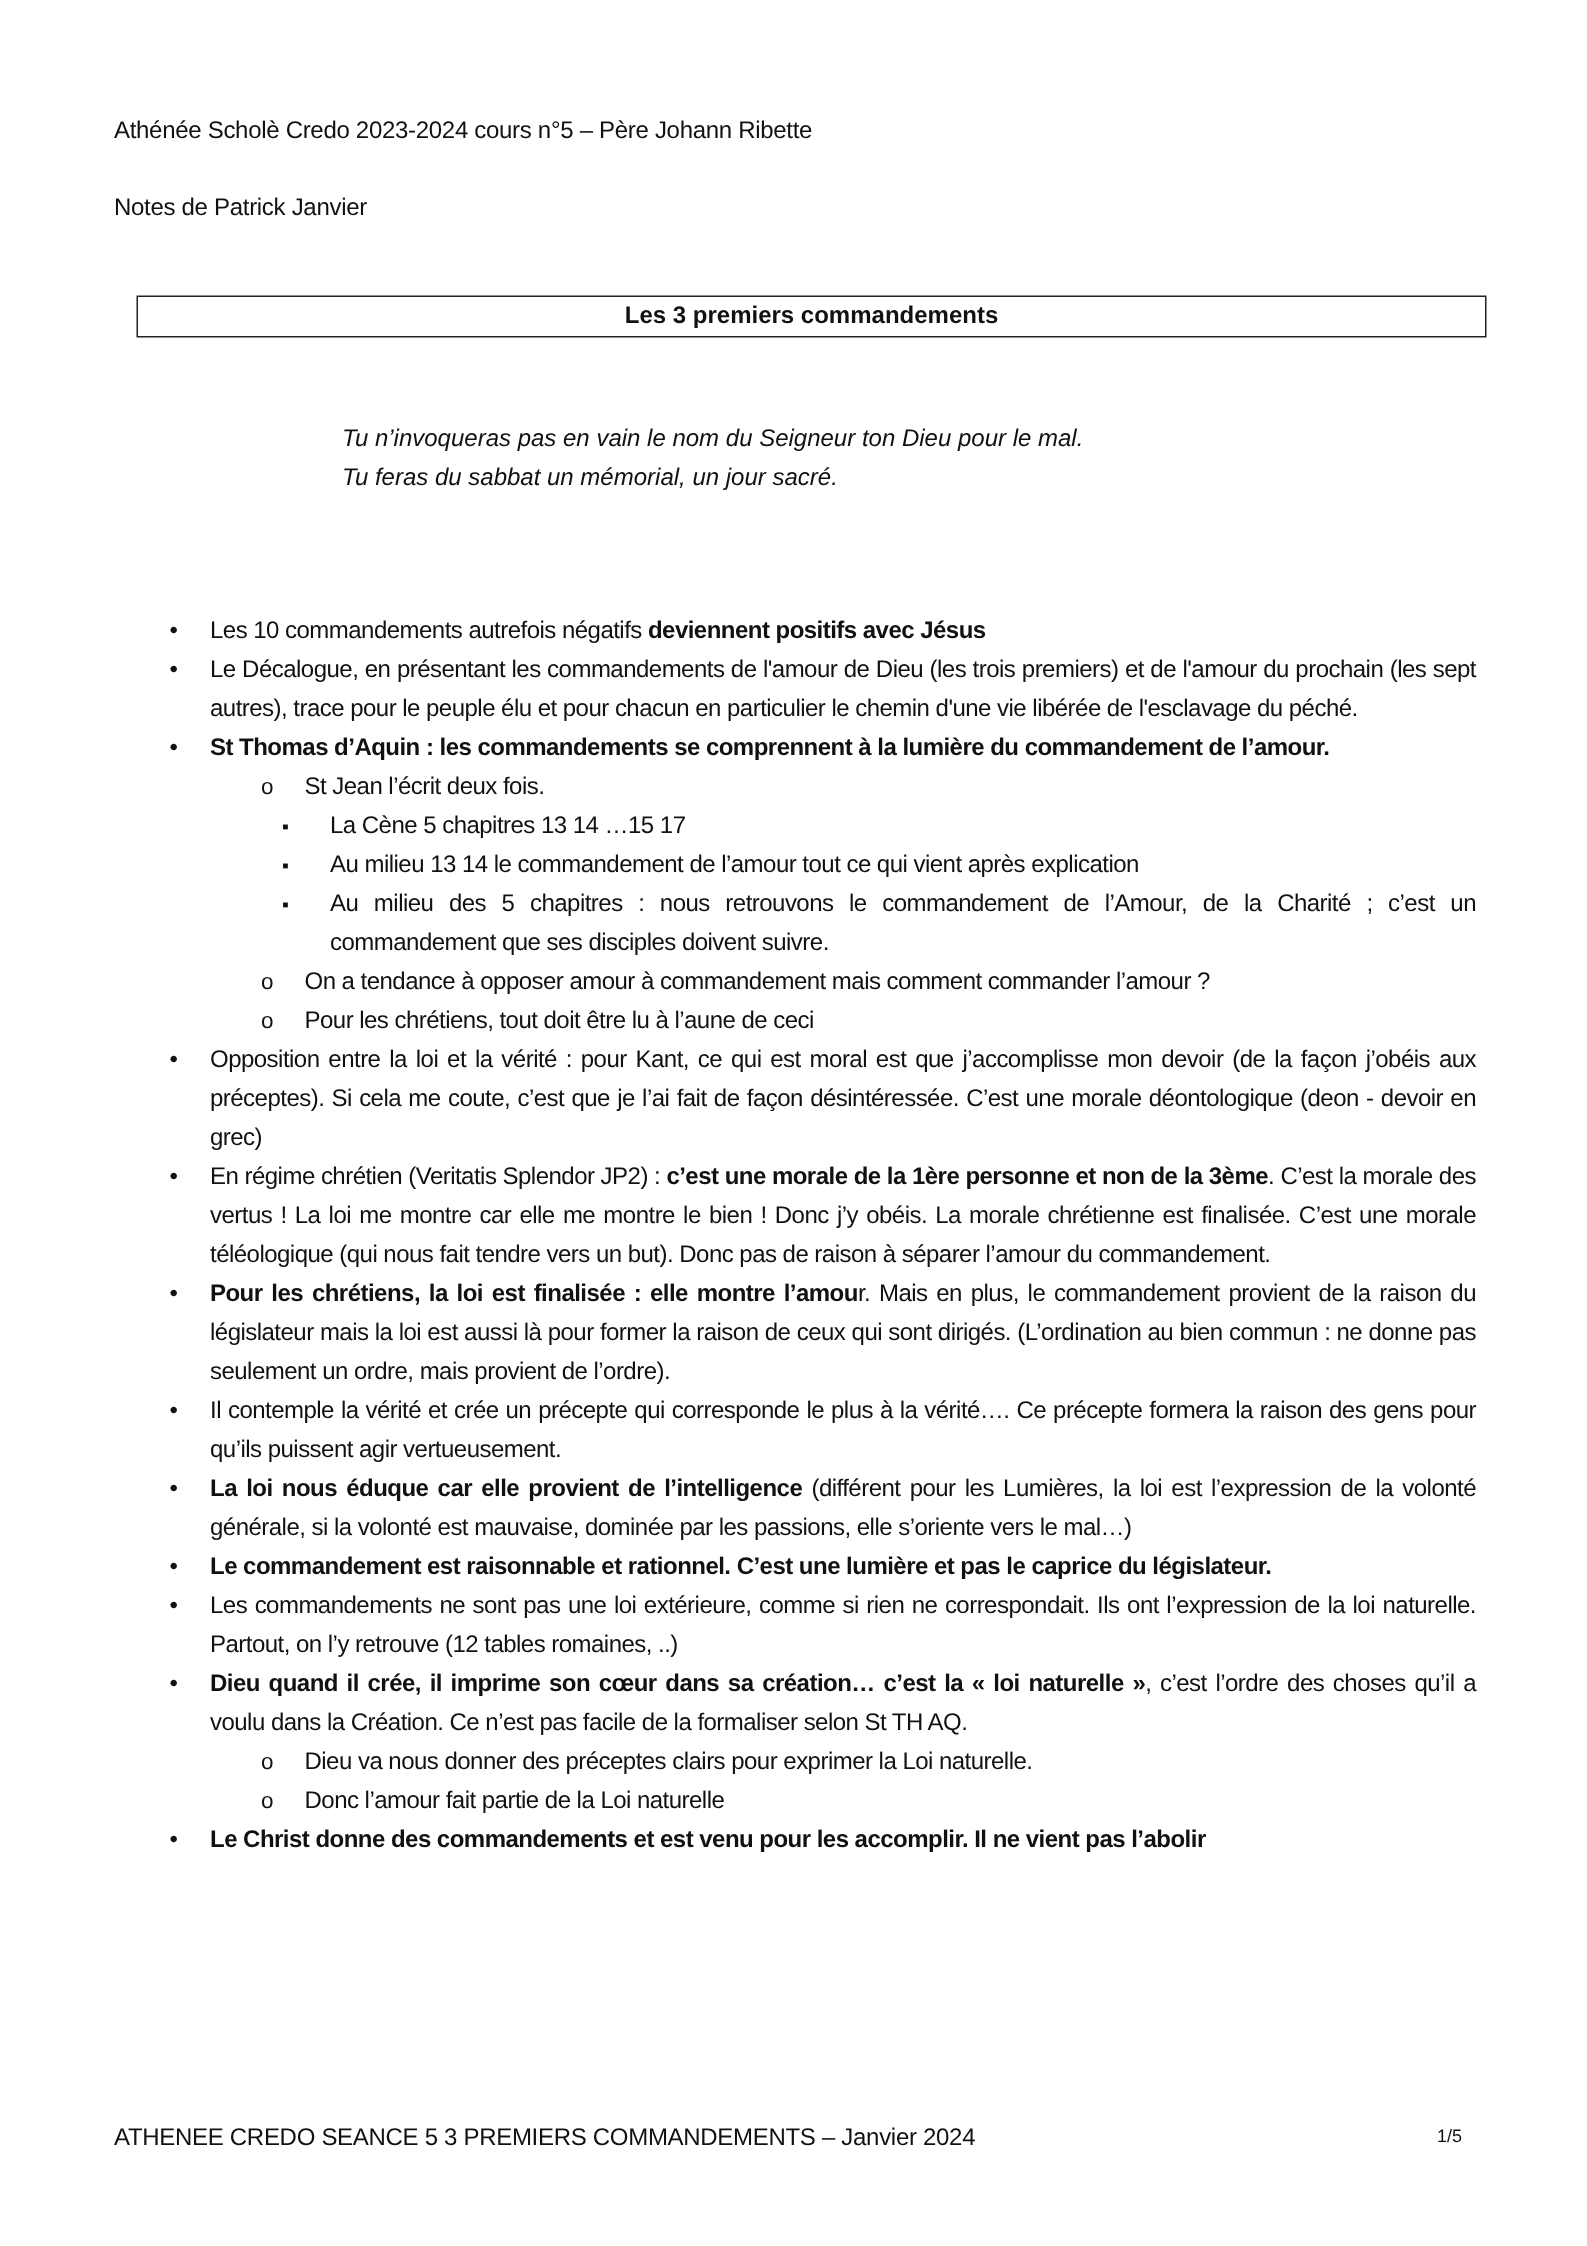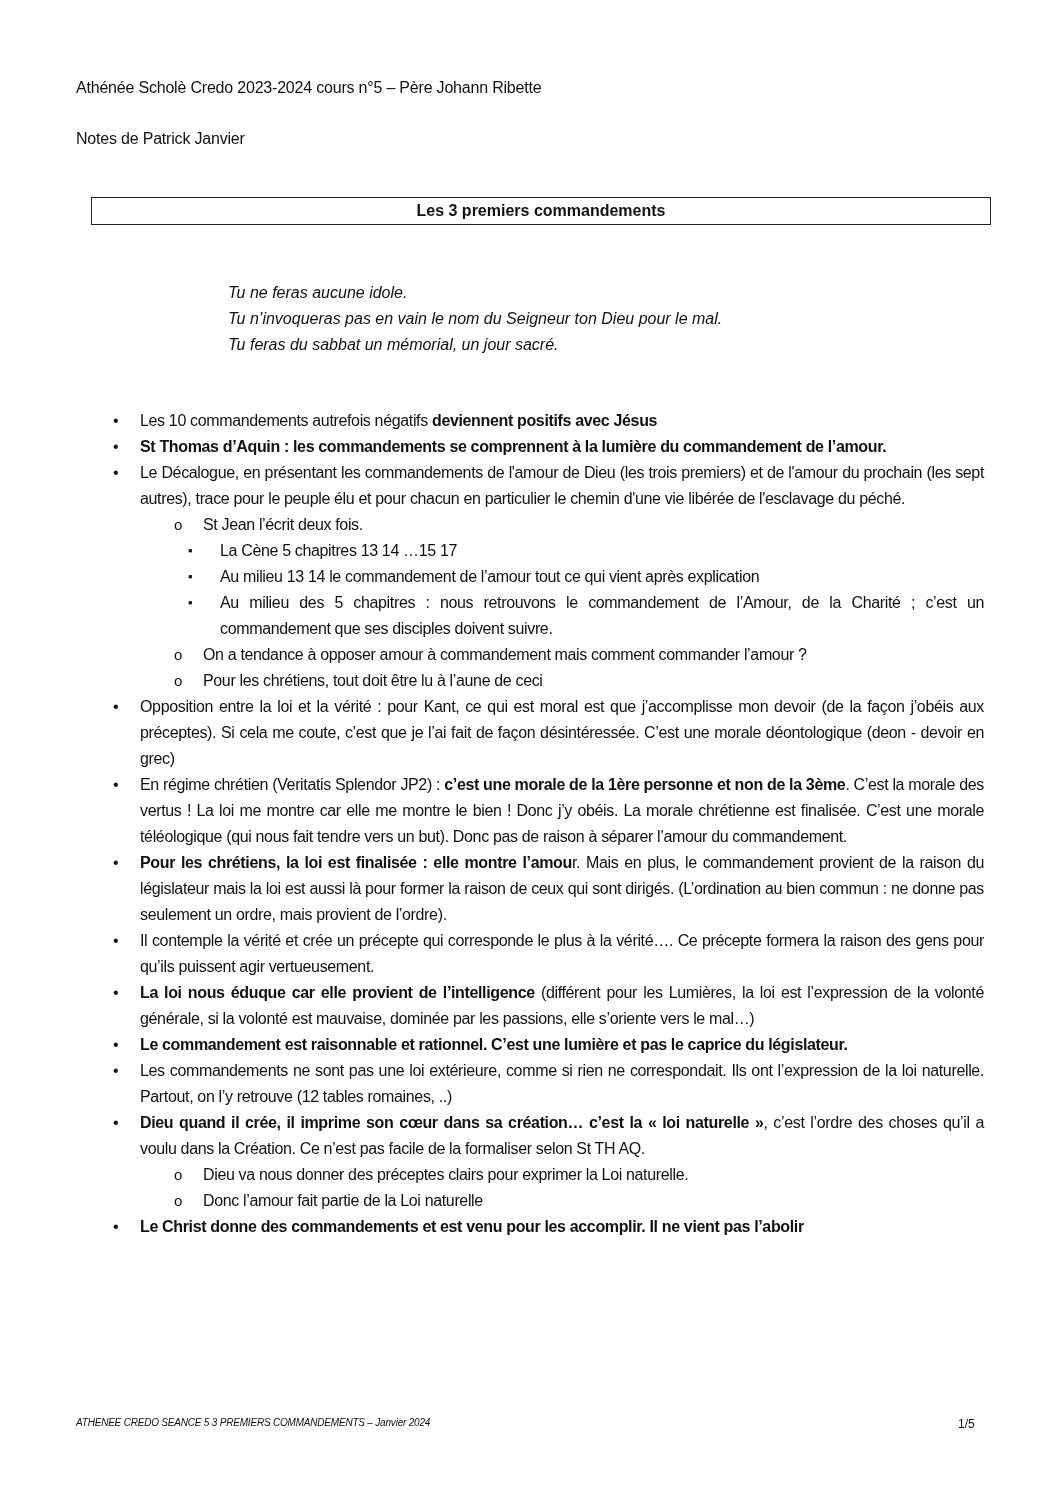--- a/index.html
+++ b/index.html
@@ -24,44 +24,43 @@
       font-size: 16px; line-height: 26px; letter-spacing: -0.35px;
     }
     .li { position: relative; text-align: justify; }
     .li1 { padding-left: 0; }
     .li1::before { content: "\2022"; position: absolute; left: -27px; top: 0; font-size: 16px; }
     .li2 { margin-left: 63px; }
     .li2::before { content: "o"; position: absolute; left: -29px; top: 0; font-size: 15px; }
     .li3 { margin-left: 80px; }
     .li3::before { content: "\25AA"; position: absolute; left: -32px; top: 0; font-size: 13px; }
     b { font-weight: bold; }
-    .footer { position: absolute; left: 76px; top: 1417px; font-size: 10px; letter-spacing: -0.2px; font-style: italic; }
+    .footer { position: absolute; left: 76px; top: 1417px; font-size: 16px; letter-spacing: -0.2px; }
     .pagenum { position: absolute; left: 958px; top: 1417px; font-size: 12px; }
   </style>
 </head>
 <body>
 
 <div class="page">
   <div class="hdr" id="hdr1">Athénée Scholè Credo 2023-2024 cours n°5 – Père Johann Ribette</div>
   <div class="hdr" id="hdr2">Notes de Patrick Janvier</div>
 
   <div class="titlebox">
     <span>Les 3 premiers commandements</span>
   </div>
 
   <div class="quote">
-    <div>Tu ne feras aucune idole.</div>
     <div>Tu n’invoqueras pas en vain le nom du Seigneur ton Dieu pour le mal.</div>
     <div>Tu feras du sabbat un mémorial, un jour sacré.</div>
   </div>
 
   <div class="content" id="content">
       <div class="li li1"><span>Les 10 commandements autrefois négatifs </span><b>deviennent positifs avec Jésus</b></div>
+      <div class="li li1"><span>Le Décalogue, en présentant les commandements de l'amour de Dieu (les trois premiers) et de l'amour du prochain (les sept autres), trace pour le peuple élu et pour chacun en particulier le chemin d'une vie libérée de l'esclavage du péché.</span></div>
       <div class="li li1"><b>St Thomas d’Aquin : les commandements se comprennent à la lumière du commandement de l’amour.</b></div>
-      <div class="li li1"><span>Le Décalogue, en présentant les commandements de l'amour de Dieu (les trois premiers) et de l'amour du prochain (les sept autres), trace pour le peuple élu et pour chacun en particulier le chemin d'une vie libérée de l'esclavage du péché.</span></div>
       <div class="li li2"><span>St Jean l’écrit deux fois.</span></div>
       <div class="li li3"><span>La Cène 5 chapitres 13 14 …15 17</span></div>
       <div class="li li3"><span> Au milieu 13 14 le commandement de l’amour tout ce qui vient après explication</span></div>
       <div class="li li3"><span>Au milieu des 5 chapitres : nous retrouvons le commandement de l’Amour, de la Charité ; c’est un commandement que ses disciples doivent suivre.</span></div>
       <div class="li li2"><span>On a tendance à opposer amour à commandement mais comment commander l’amour ?</span></div>
       <div class="li li2"><span>Pour les chrétiens, tout doit être lu à l’aune de ceci</span></div>
       <div class="li li1"><span>Opposition entre la loi et la vérité : pour Kant, ce qui est moral est que j’accomplisse mon devoir (de la façon j’obéis aux préceptes). Si cela me coute, c’est que je l’ai fait de façon désintéressée. C’est une morale déontologique (deon - devoir en grec)</span></div>
       <div class="li li1"><span>En régime chrétien (Veritatis Splendor JP2) : </span><b>c’est une morale de la 1ère personne et non de la 3ème</b><span>. C’est la morale des vertus ! La loi me montre car elle me montre le bien ! Donc j’y obéis. La morale chrétienne est finalisée. C’est une morale téléologique (qui nous fait tendre vers un but). Donc pas de raison à séparer l’amour du commandement.</span></div>
       <div class="li li1"><b>Pour les chrétiens, la loi est finalisée : elle montre l’amou</b><span>r. Mais en plus, le commandement provient de la raison du législateur mais la loi est aussi là pour former la raison de ceux qui sont dirigés. (L’ordination au bien commun : ne donne pas seulement un ordre, mais provient de l’ordre).</span></div>
       <div class="li li1"><span>Il contemple la vérité et crée un précepte qui corresponde le plus à la vérité…. Ce précepte formera la raison des gens pour qu’ils puissent agir vertueusement.</span></div>

